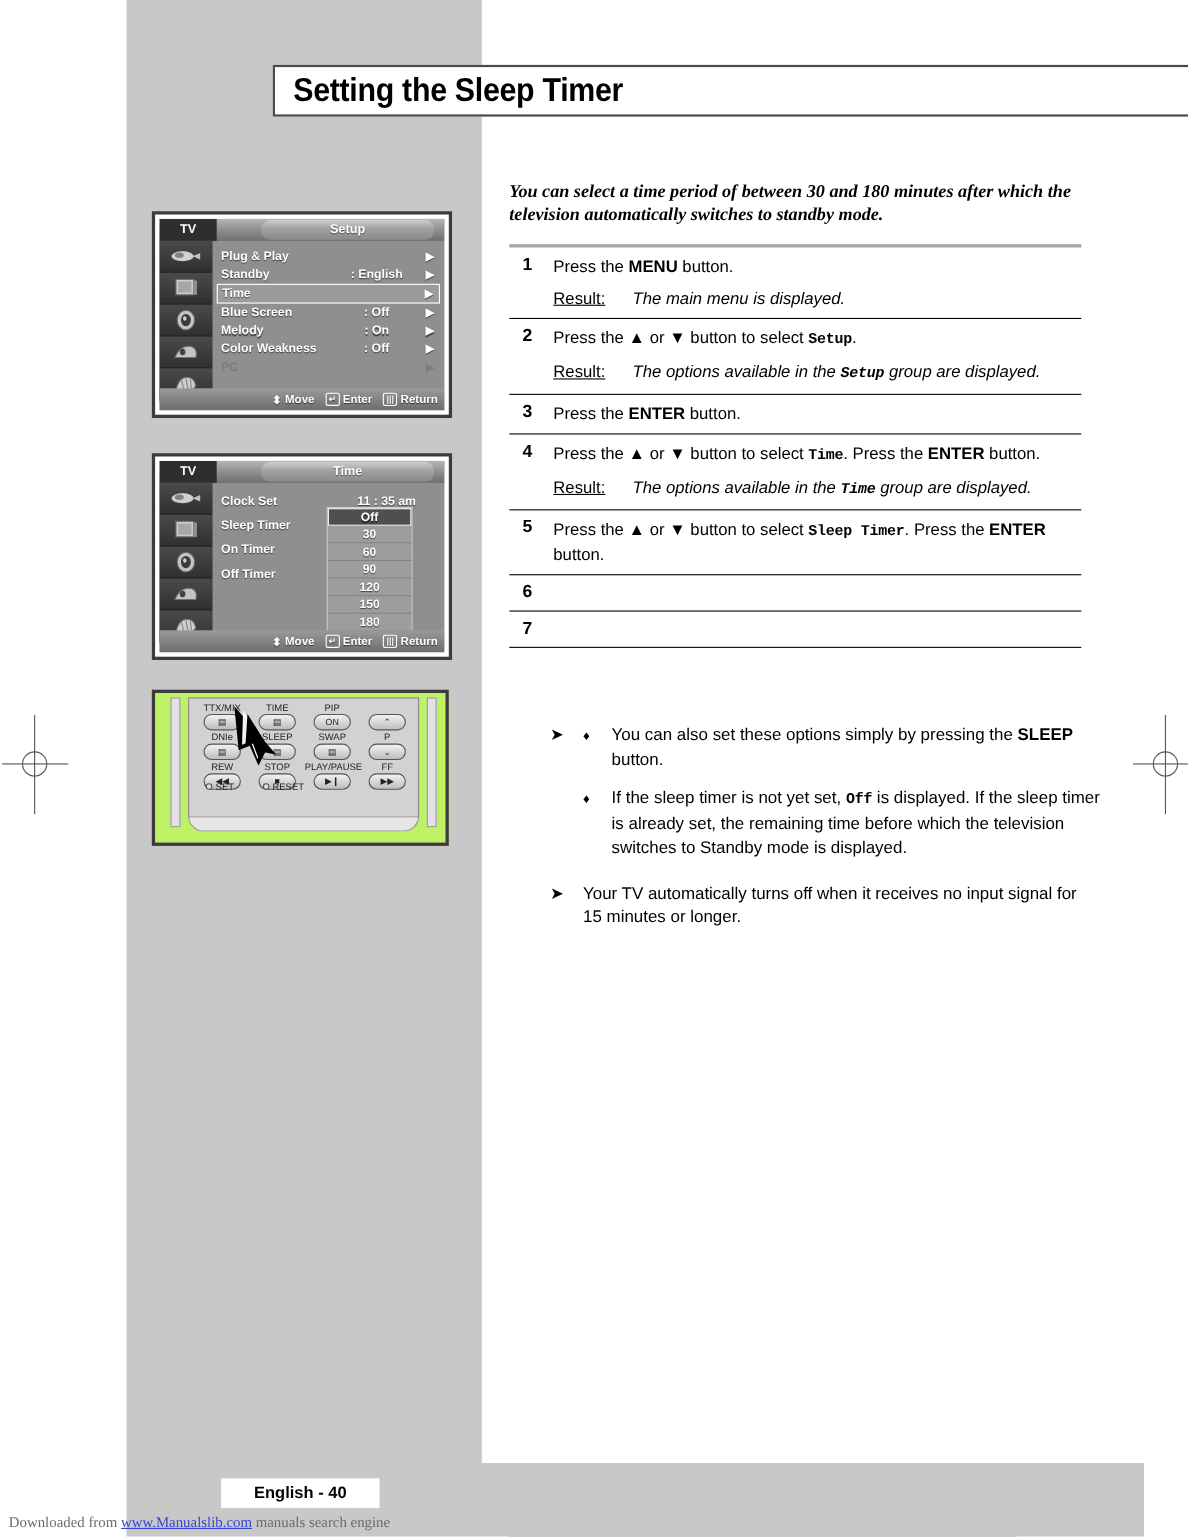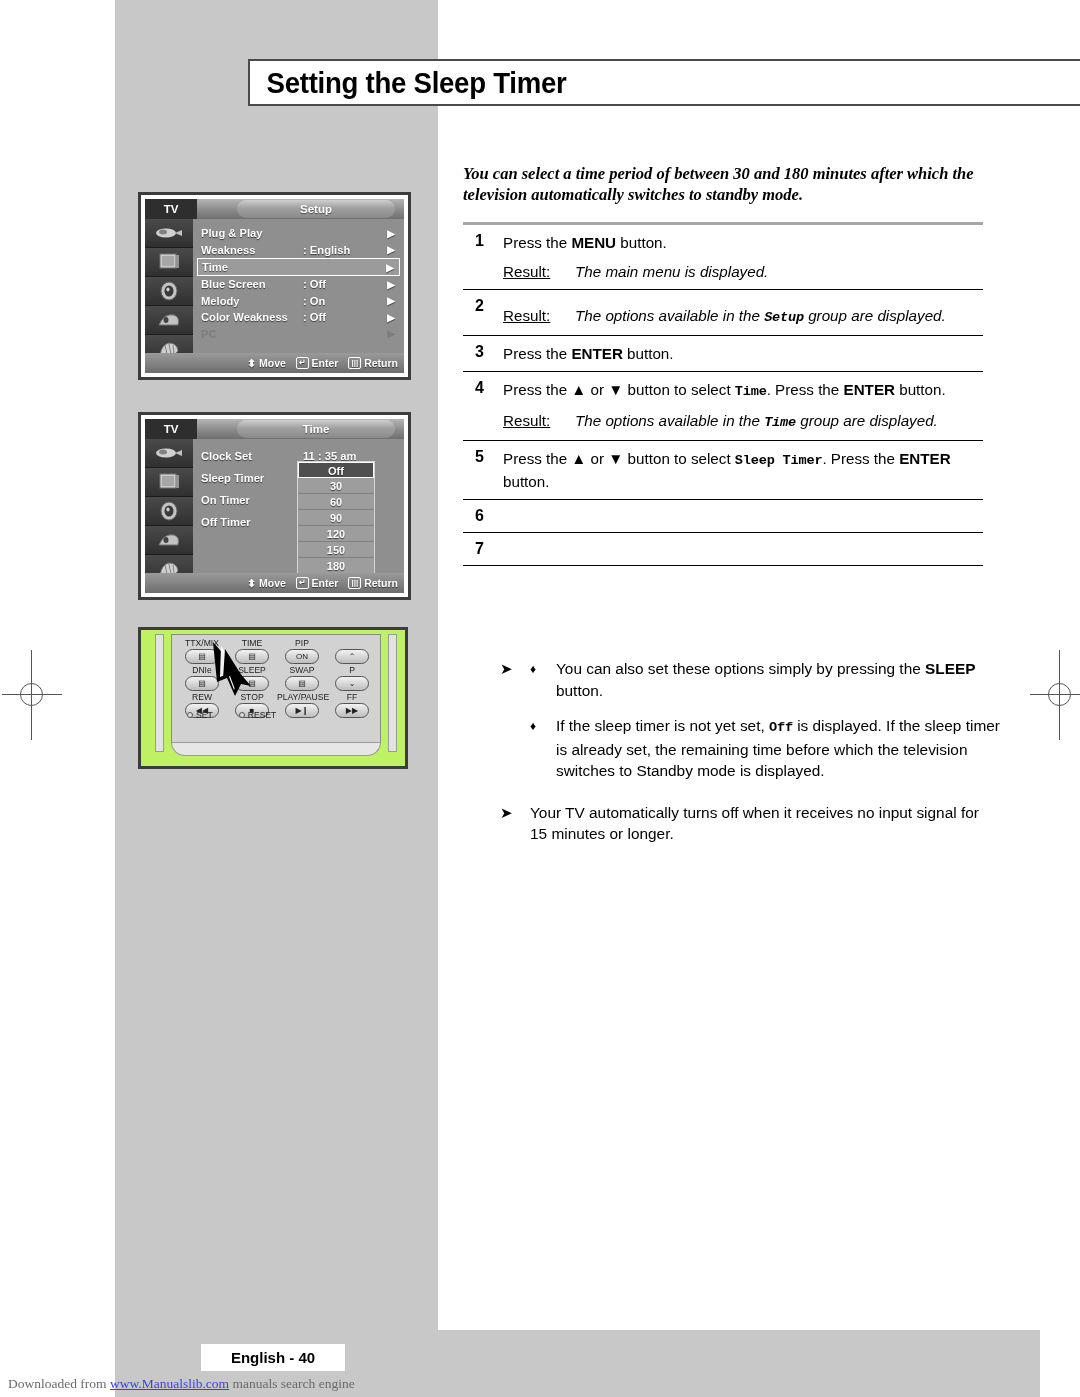--- a/index.html
+++ b/index.html
@@ -118,21 +118,21 @@
               display: flex; align-items: center; justify-content: center;
               background: linear-gradient(to bottom,#4a4a4a,#303030); }
   .osd-icon svg { opacity: .92; }
   .osd-list { position: absolute; left: 52px; top: 6px; right: 4px; }
   .osd-row { display: flex; align-items: center; height: 16.5px;
              color: #fff; font-size: 11.2px; font-weight: bold;
              text-shadow: 0 1px 1px rgba(0,0,0,.6); }
   .osd-row.sel { background: #9b9b9b; border: 1px solid #ffffff; height: 18px; }
   .osd-row.dim { color: #7d7d7d; text-shadow: none; }
   .osd-label { width: 106px; flex: 0 0 106px; padding-left: 4px; }
-  .osd-val { flex: 1; }
+  .osd-val { flex: 1; text-align: center; }
   .osd-tri { width: 18px; flex: 0 0 18px; text-align: center; font-size: 10px; }
   .osd-foot { position: absolute; left: 0; bottom: 0; width: 100%; height: 20px;
               background: linear-gradient(to bottom,#9a9a9a,#6d6d6d);
               display: flex; align-items: center; justify-content: flex-end;
               padding-right: 6px; gap: 10px;
               color: #fff; font-size: 10.5px; font-weight: bold;
               text-shadow: 0 1px 1px rgba(0,0,0,.6); }
   .foot-item { display: flex; align-items: center; gap: 3px; }
   .key-box { display:inline-block; border:1px solid #fff; border-radius:2px;
              padding:0 2px; font-size:8px; line-height:10px; }
@@ -226,20 +226,21 @@
               <span class="result-text">The main menu is displayed.</span>
             </div>
           </div>
         </div>
         <div class="rule"></div>
       </div>
       <div>
         <div class="step">
           <div class="step-num">2</div>
           <div class="step-body">
+            <div>Press the ▲ or ▼ button to select <span class="mono">Setup</span>.</div>
             <div class="result-line">
               <span class="result-label">Result:</span>
               <span class="result-text">The options available in the <span class="mono">Setup</span> group are displayed.</span>
             </div>
           </div>
         </div>
         <div class="rule"></div>
       </div>
       <div>
         <div class="step">
@@ -353,21 +354,21 @@
             </svg>
         </div>
       </div>
       <div class="osd-list" id="osd-setup-rows">
           <div class="osd-row">
             <span class="osd-label">Plug &amp; Play</span>
             <span class="osd-val"></span>
             <span class="osd-tri">▶</span>
           </div>
           <div class="osd-row">
-            <span class="osd-label">Weakness</span>
+            <span class="osd-label">Standby</span>
             <span class="osd-val">: English</span>
             <span class="osd-tri">▶</span>
           </div>
           <div class="osd-row sel">
             <span class="osd-label">Time</span>
             <span class="osd-val"></span>
             <span class="osd-tri">▶</span>
           </div>
           <div class="osd-row">
             <span class="osd-label">Blue Screen</span>

